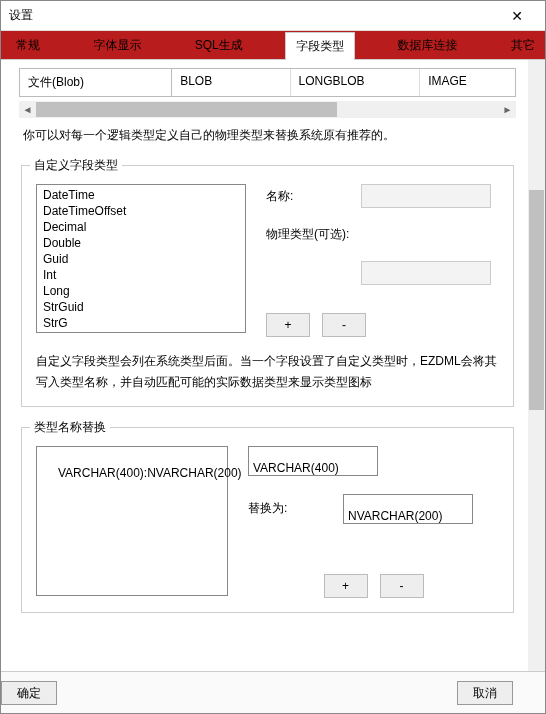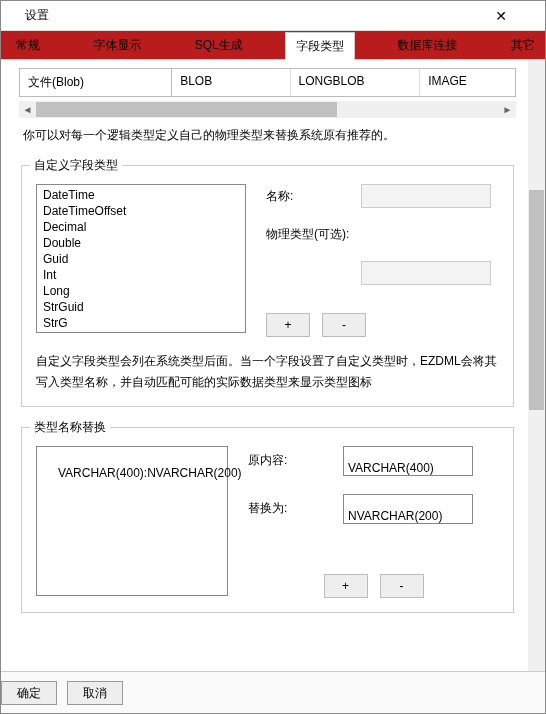--- a/index.html
+++ b/index.html
@@ -1,17 +1,17 @@
 <!DOCTYPE html>
 <html><head>
 <meta charset="utf-8">
 <style>
 * { box-sizing: border-box; margin: 0; padding: 0; font-family: "Microsoft YaHei", "SimSun", sans-serif; font-size: 12px; }
 body { background: #fff; width: 546px; height: 714px; overflow: hidden; border: 1px solid #888; display: flex; flex-direction: column; }
-.titlebar { height: 30px; display: flex; align-items: center; padding: 0 24px; border-bottom: 1px solid #ddd; }
+.titlebar { height: 30px; display: flex; align-items: center; padding: 0 8px; border-bottom: 1px solid #ddd; }
 .titlebar .title { flex: 1; }
 .titlebar .close { width: 40px; text-align: center; font-size: 14px; cursor: default; }
 .tabs { display: flex; border-bottom: 1px solid #ccc; background: #b91c1c; padding-left: 4px; justify-content: space-between; }
 .tab { padding: 5px 10px; border: 1px solid transparent; border-bottom: none; cursor: default; margin-right: -1px; }
 .tab.active { border-color: #ccc; background: #fff; position: relative; top: 1px; }
 .content-area { flex: 1; position: relative; display: flex; }
 .scroll-pane { flex: 1; overflow: hidden; padding: 8px 12px 8px 18px; }
 .vscroll { width: 17px; background: #f0f0f0; position: relative; }
 .vscroll .thumb { position: absolute; left: 1px; right: 1px; top: 130px; height: 220px; background: #c0c0c0; }
 .datatype-table { border: 1px solid #bbb; margin-bottom: 4px; }
@@ -33,21 +33,21 @@
 .field-row { display: flex; align-items: center; margin-bottom: 18px; }
 .field-row label { width: 95px; }
 .field-row .inp { flex: 1; max-width: 130px; height: 24px; border: 1px solid #ccc; background: #f3f3f3; }
 .field-row .inp.white { background: #fff; border: 1px solid #888; padding: 14px 4px; }
 .btnrow { display: flex; gap: 12px; margin-top: 28px; justify-content: flex-start; padding-left: 0; }
 .rightcol .btnrow { justify-content: flex-start; }
 .sqbtn { width: 44px; height: 24px; border: 1px solid #bbb; background: #eee; text-align: center; line-height: 22px; cursor: default; }
 .group .desc { margin-top: 14px; line-height: 1.7; clear: both; }
 .listbox2 { border: 1px solid #888; width: 192px; height: 150px; padding: 17px; }
 .listbox2 div { padding: 2px 4px; }
-.footer { height: 42px; border-top: 1px solid #ccc; display: flex; justify-content: flex-start; align-items: center; gap: 10px; padding-right: 32px; background: #fafafa; }
+.footer { height: 42px; border-top: 1px solid #ccc; display: flex; justify-content: space-between; align-items: center; gap: 10px; padding-right: 32px; background: #fafafa; }
 .footer .fbtn { width: 56px; height: 24px; border: 1px solid #999; background: #eee; text-align: center; line-height: 22px; cursor: default; }
 .btnrow2 { display: flex; gap: 12px; margin-top: 50px; justify-content: center; }
 </style>
 </head>
 <body>
 
 <div class="titlebar">
   <span class="title">设置</span>
   <span class="close">✕</span>
 </div>
@@ -118,21 +118,20 @@
     </div>
 
     <div class="group" style="margin-bottom:4px;">
       <div class="group-title">类型名称替换</div>
       <div class="row2">
         <div class="listbox2">
           <div class="sel">VARCHAR(400):NVARCHAR(200)</div>
         </div>
         <div class="rightcol">
           <div class="field-row">
-            <label>原内容:</label>
             <div class="inp white">VARCHAR(400)</div>
           </div>
           <div class="field-row">
             <label>替换为:</label>
             <div class="inp white">NVARCHAR(200)</div>
           </div>
           <div class="btnrow2">
             <div class="sqbtn">+</div>
             <div class="sqbtn">-</div>
           </div>

